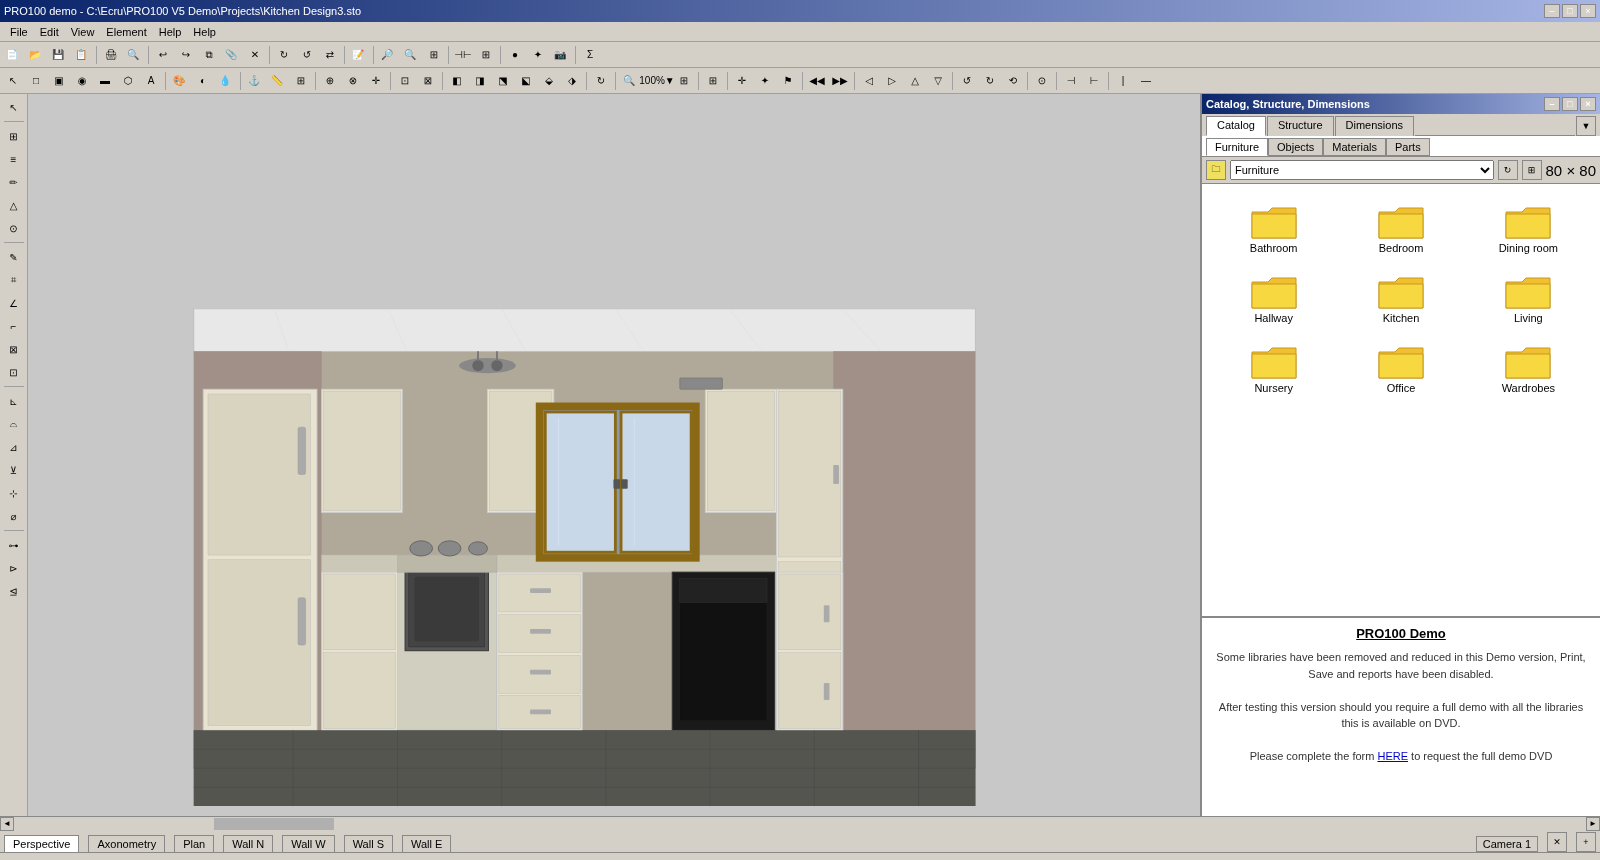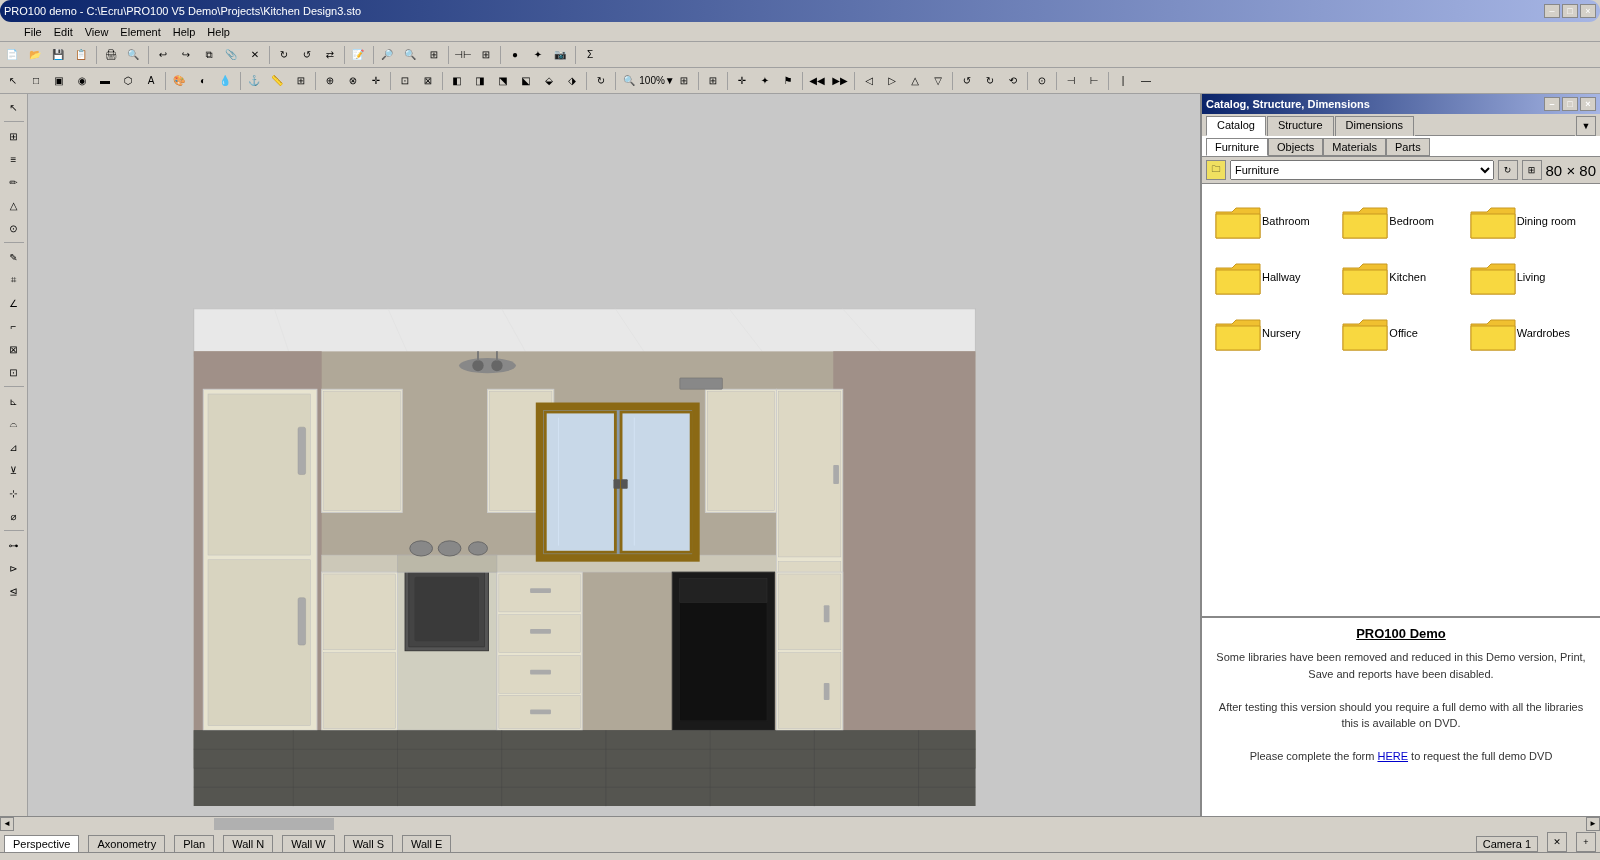--- a/index.html
+++ b/index.html
@@ -7,32 +7,31 @@
 
     
     #titlebar {
       height: 22px;
       background: linear-gradient(to right, #0a246a, #a6b5e4);
       display: flex;
       align-items: center;
       justify-content: space-between;
       padding: 0 4px;
       color: white;
-      border-radius: 11px;
     }
     #titlebar-buttons { display: flex; gap: 2px; }
     .titlebar-btn { width: 16px; height: 14px; background: #d4d0c8; border: 1px solid #888; font-size: 9px; display: flex; align-items: center; justify-content: center; cursor: pointer; }
 
     
     #menubar {
       height: 20px;
       background: #d4d0c8;
       display: flex;
       align-items: center;
-      padding: 0 18px;
+      padding: 0 4px;
       border-bottom: 1px solid #a0a0a0;
     }
     .menu-item { padding: 2px 6px; font-size: 11px; cursor: pointer; }
 
     
     .toolbar {
       height: 26px;
       background: #d4d0c8;
       display: flex;
       align-items: center;
@@ -180,21 +179,21 @@
       background: white;
       display: grid;
       grid-template-columns: repeat(3, 1fr);
       gap: 0;
       overflow-y: auto;
       padding: 8px;
       align-content: start;
     }
     .catalog-item {
       display: flex;
-      flex-direction: row;
+      flex-direction: column;
       align-items: center;
       padding: 8px 4px;
       cursor: pointer;
     }
     .folder-icon {
       width: 48px; height: 40px;
       position: relative;
     }
     .folder-icon svg { width: 48px; height: 40px; }
     .catalog-item-label {

